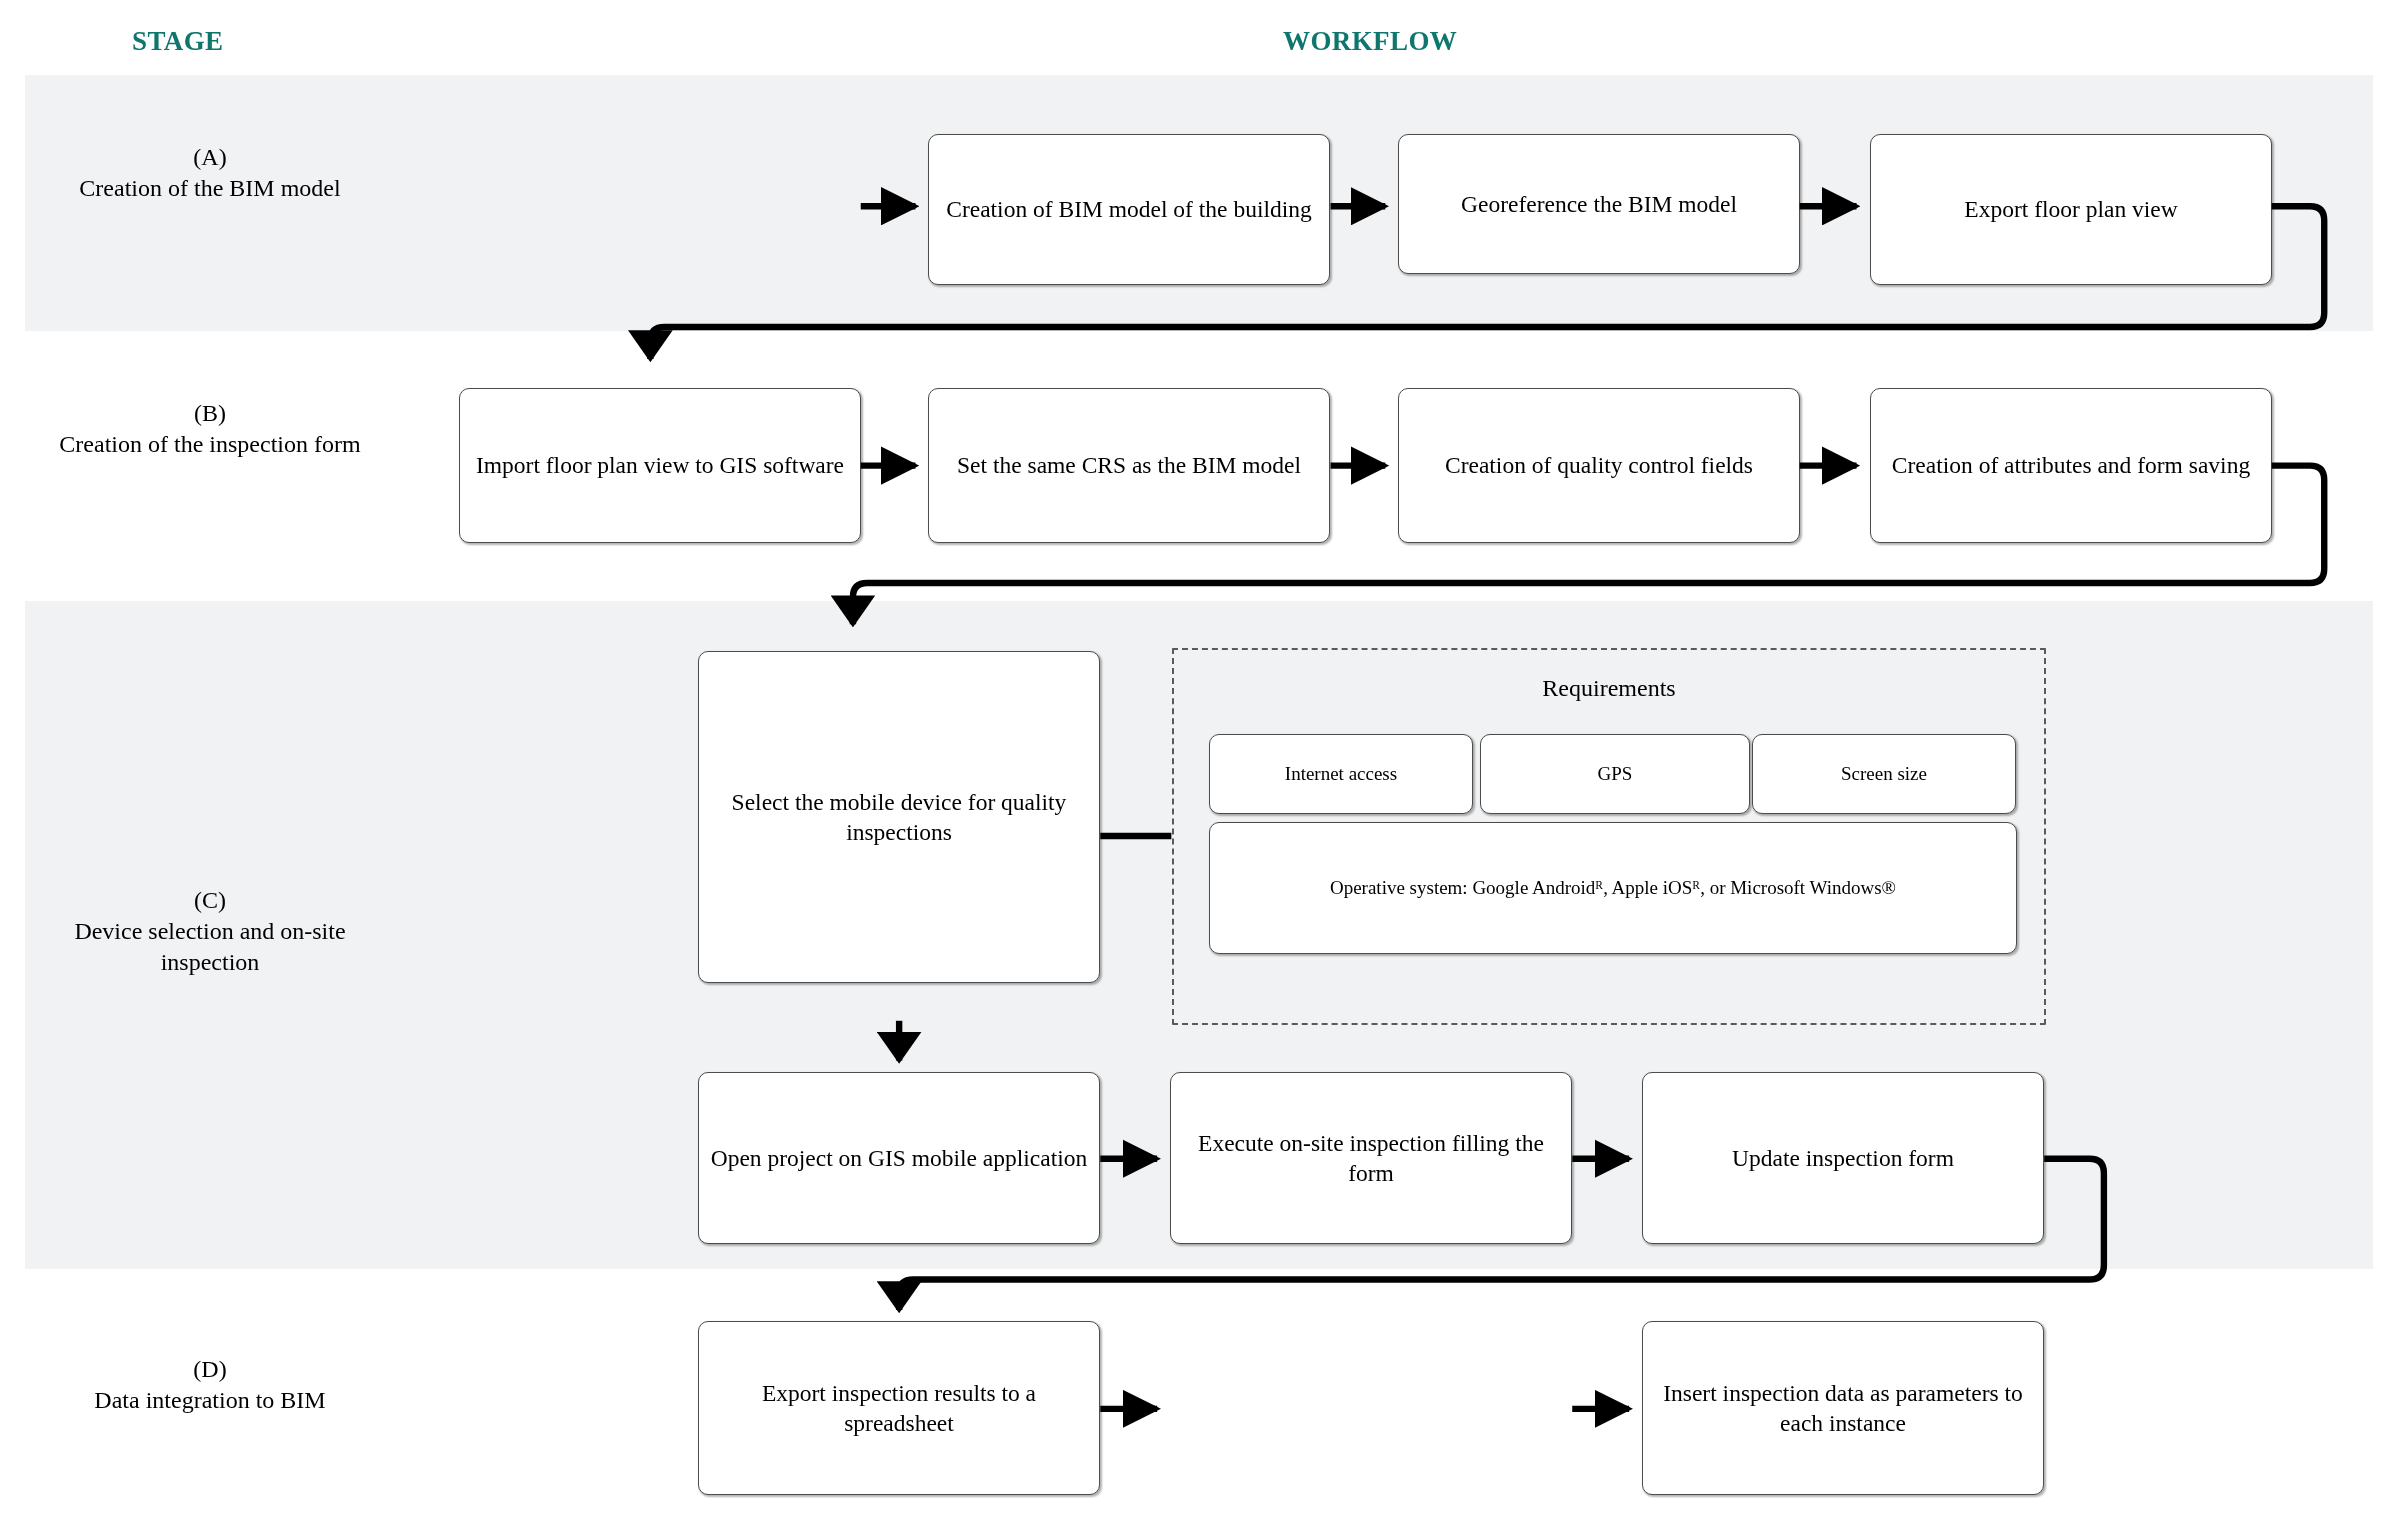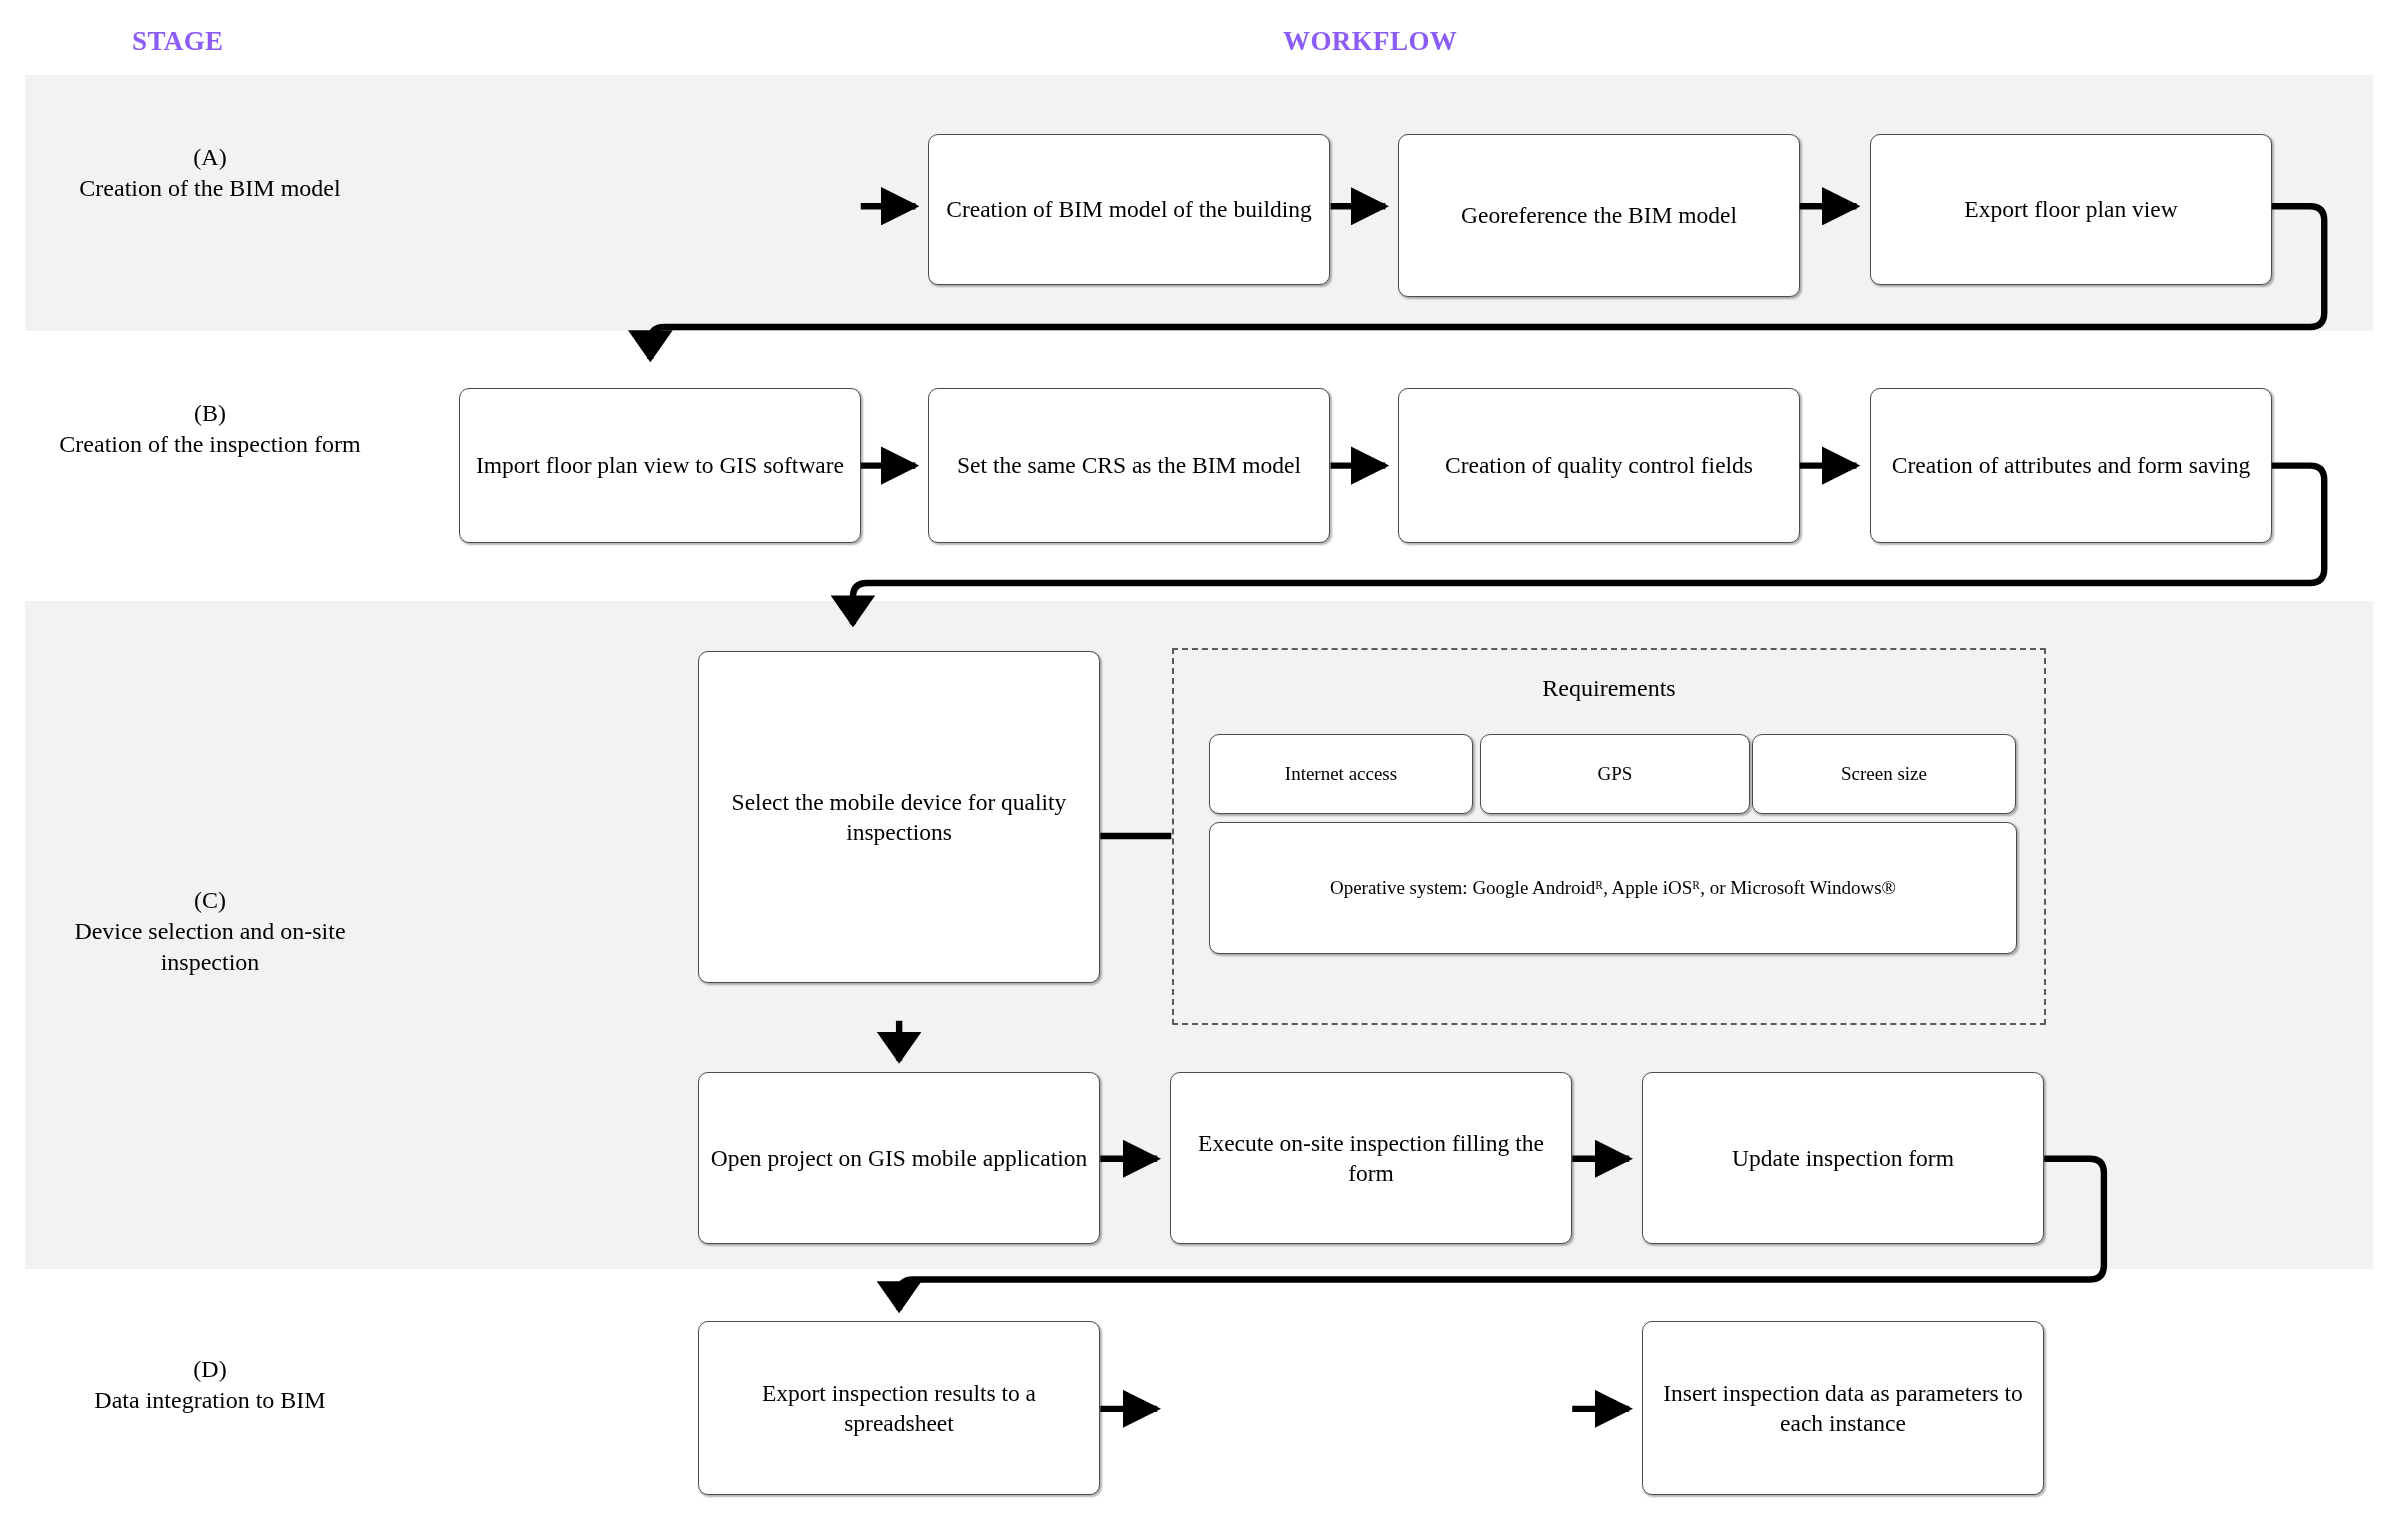--- a/index.html
+++ b/index.html
@@ -20,21 +20,21 @@
     overflow: hidden;
   }
 
   
   .col-header {
     position: absolute;
     font-family: "Liberation Serif", "DejaVu Serif", serif;
     font-weight: bold;
     font-size: 27px;
     letter-spacing: 0.4px;
-    color: #8b5cf6;
+    color: #0f766e;
     white-space: nowrap;
   }
   #hdr-stage { left: 132px; top: 25.6px; }
   #hdr-workflow { left: 1283px; top: 25.6px; }
 
   
   .band {
     position: absolute;
     left: 25px;
     width: 2348px;
@@ -74,21 +74,21 @@
     font-size: 23.5px;
     line-height: 1.28;
     padding: 4.3px 10px;
     color: #000000;
   }
   .node.small { font-size: 19px; }
 
   
   #a1 { left: 459px;  top: 127px; width: 402px; height: 158px; }
   #a2 { left: 928px; top: 134px; width: 402px; height: 151px; }
-  #a3 { left: 1398px; top: 134px; width: 402px; height: 163px; }
+  #a3 { left: 1398px; top: 134px; width: 402px; height: 140px; }
   #a4 { left: 1870px; top: 134px; width: 402px; height: 151px; }
 
   
   #b1 { left: 459px;  top: 388px; width: 402px; height: 155px; }
   #b2 { left: 928px; top: 388px; width: 402px; height: 155px; }
   #b3 { left: 1398px; top: 388px; width: 402px; height: 155px; }
   #b4 { left: 1870px; top: 388px; width: 402px; height: 155px; }
 
   
   #c1 { left: 698px;  top: 651px; width: 402px; height: 332px; }

